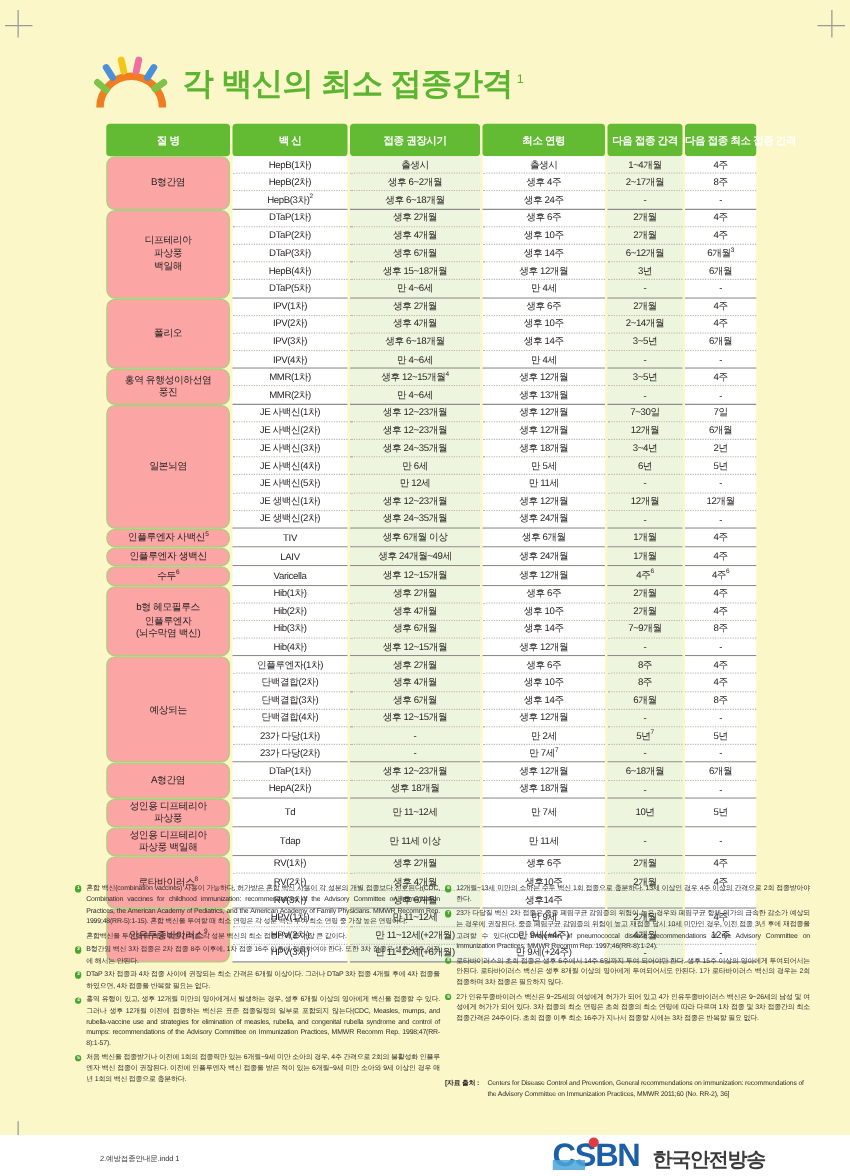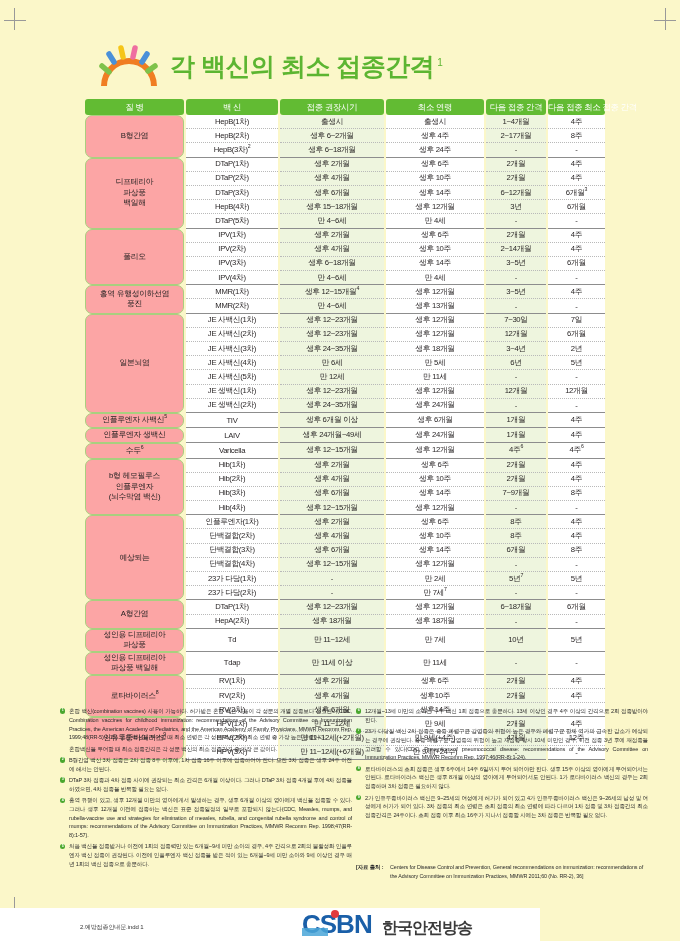--- a/index.html
+++ b/index.html
@@ -18,43 +18,43 @@
   
   .mark{position:absolute;background:#999;}
   .m1{left:14px;top:8px;width:1px;height:22px;}
   .m2{left:4px;top:20px;width:22px;height:1px;}
   .m3{right:14px;top:8px;width:1px;height:22px;}
   .m4{right:4px;top:20px;width:22px;height:1px;}
   .m5{left:14px;bottom:22px;width:1px;height:22px;}
   .m6{left:4px;bottom:32px;width:22px;height:1px;}
 
   
-  .hdr{position:absolute;left:0;top:0;width:600px;height:96px;margin-left:24px;}
+  .hdr{position:absolute;left:0;top:0;width:600px;height:96px;}
   .sun{position:absolute;left:74px;top:44px;width:62px;height:44px;}
   .title{
     position:absolute;left:146px;top:50px;
     font-size:25px;font-weight:bold;color:#5cb531;
     letter-spacing:-0.5px;white-space:nowrap;
   }
   .title sup{font-size:10px;color:#5cb531;vertical-align:super;margin-left:3px;font-weight:normal;}
 
   
   .tbl{position:absolute;left:83px;top:99px;width:516px;}
   table{border-collapse:separate;border-spacing:2px 0;width:516px;table-layout:fixed;}
   col.c0{width:99px;}
   col.c1{width:92px;}
   col.c2{width:104px;}
   col.c3{width:98px;}
   col.c4{width:60px;}
   col.c5{width:57px;}
 
   thead th{
     background:#62bb33;color:#ffffff;
-    font-size:8.4px;font-weight:normal;
-    height:16px;padding:0;text-align:center;
+    font-size:8.4px;font-weight:bold;
+    height:26px;padding:0;text-align:center;
     border-radius:3px;letter-spacing:-0.3px;
     white-space:nowrap;
   }
   tbody td{
     font-size:7.7px;color:#231f20;text-align:center;
     height:13.2px;padding:0 1px;
     border-bottom:1px dotted #b9b9b9;
     letter-spacing:-0.3px;white-space:nowrap;
     vertical-align:middle;
   }
@@ -89,21 +89,21 @@
   }
   .src{
     position:absolute;left:296px;top:156px;width:292px;
     font-size:5.4px;line-height:1.6;color:#2b2b2b;
     text-indent:0;letter-spacing:-0.1px;
   }
   .src .body{display:block;padding-left:34px;margin-top:-8.6px;}
   .src .lbl{font-weight:bold;}
 
   
-  .footbar{position:absolute;left:0;bottom:0;width:540px;height:33px;background:#ffffff;}
+  .footbar{position:absolute;left:0;bottom:0;width:680px;height:33px;background:#ffffff;}
   .findd{position:absolute;left:80px;bottom:9px;font-size:6px;color:#333;letter-spacing:-0.1px;}
   .logo{position:absolute;right:8px;bottom:2px;height:30px;}
 </style>
 </head>
 <body>
 
 <div class="page">
 
   <div class="mark m1"></div>
   <div class="mark m2"></div>

